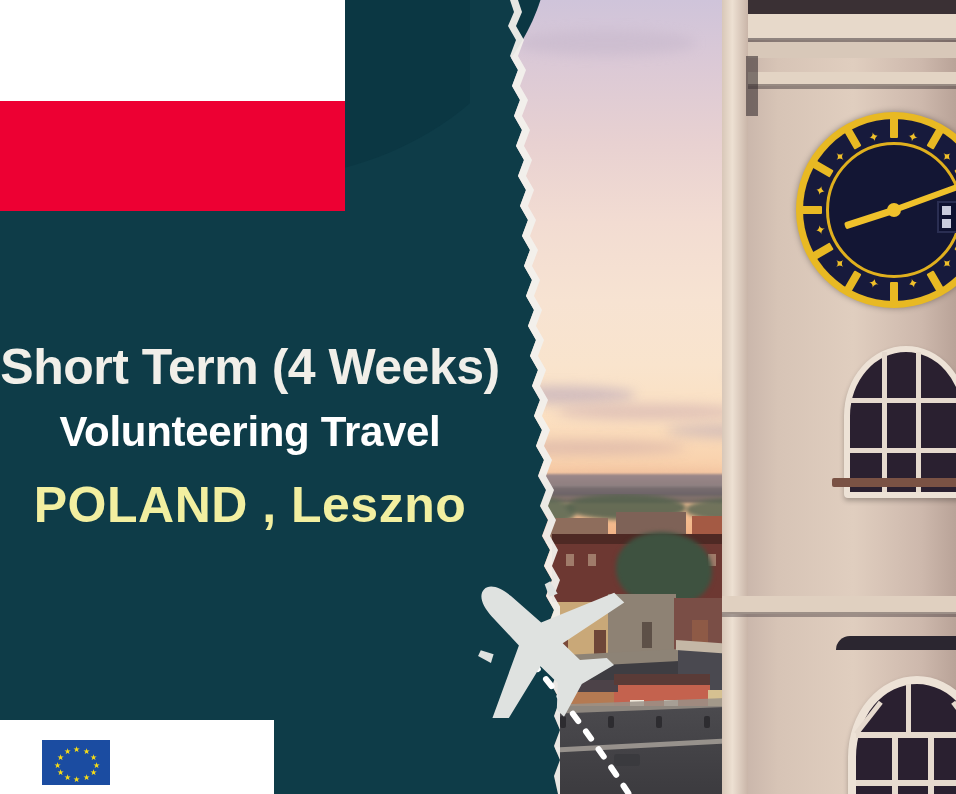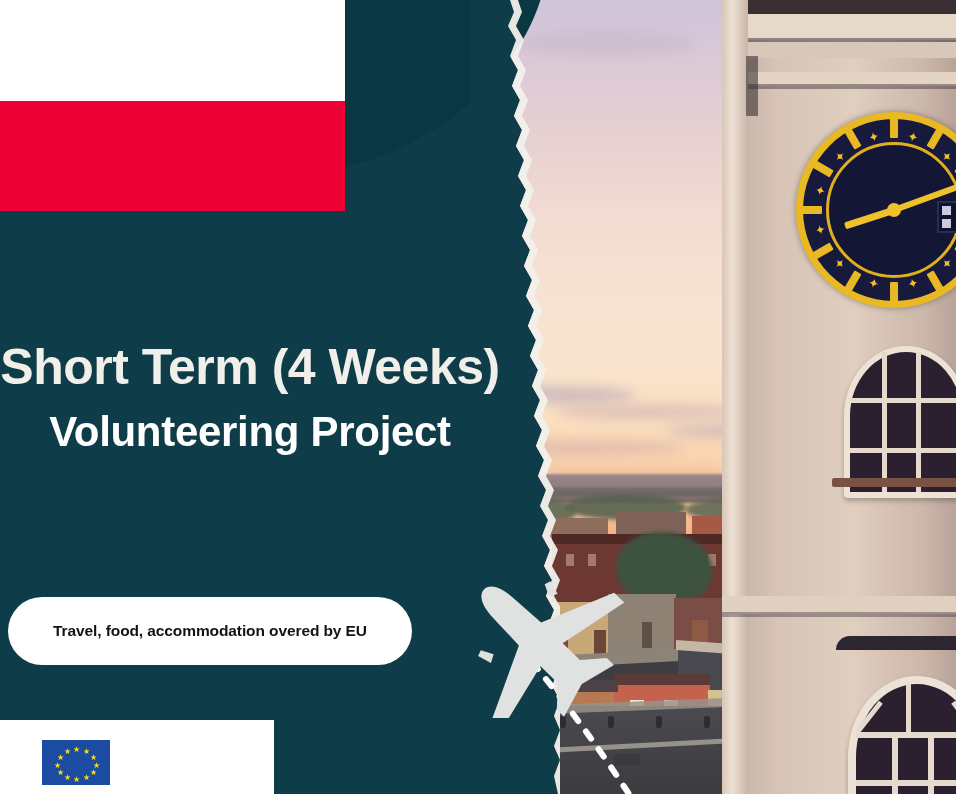--- a/index.html
+++ b/index.html
@@ -315,25 +315,23 @@
       L68,250 L60,236 L66,220 L58,206 L64,190 L56,176 L62,160 L54,146 L60,130 L52,116
       L58,100 L50,86 L56,70 L48,56 L54,40 L46,26 L52,12 L48,0 Z" opacity="0.95"></path>
   </svg>
 
   <div class="pl-flag">
     <div class="pl-white"></div>
     <div class="pl-red"></div>
   </div>
 
   <div class="headline">Short Term (4 Weeks)</div>
-  <div class="subhead">Volunteering Project</div>
-
-  <div class="pill">
-    <span>Travel, food, accommodation overed by EU</span>
-  </div>
+  <div class="subhead">Volunteering Travel</div>
+  <div class="place">POLAND , Leszno</div>
+
 
   <svg class="trail" viewBox="0 0 220 150">
     <path d="M2,2 C40,48 72,92 108,148" stroke="#FFFFFF" stroke-width="6" stroke-linecap="round" fill="none" stroke-dasharray="9 13"></path>
   </svg>
 
   <svg class="plane" viewBox="0 0 200 160">
     <g fill="#DFE2E0" transform="rotate(-46 100 80)">
       <path d="M96,6 C104,6 109,16 110,30 L112,70 L184,102 L184,116 L112,100
                L112,124 L132,142 L132,152 L96,142 L60,152 L60,142 L80,124
                L80,100 L8,116 L8,102 L80,70 L82,30 C83,16 88,6 96,6 Z"></path>

